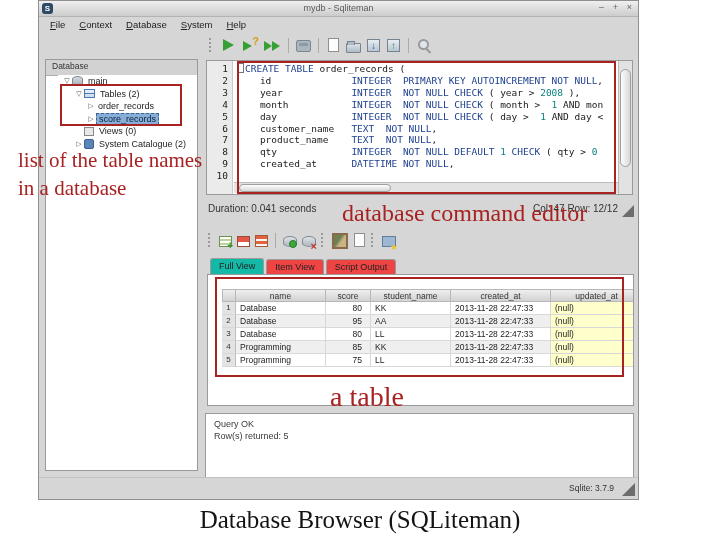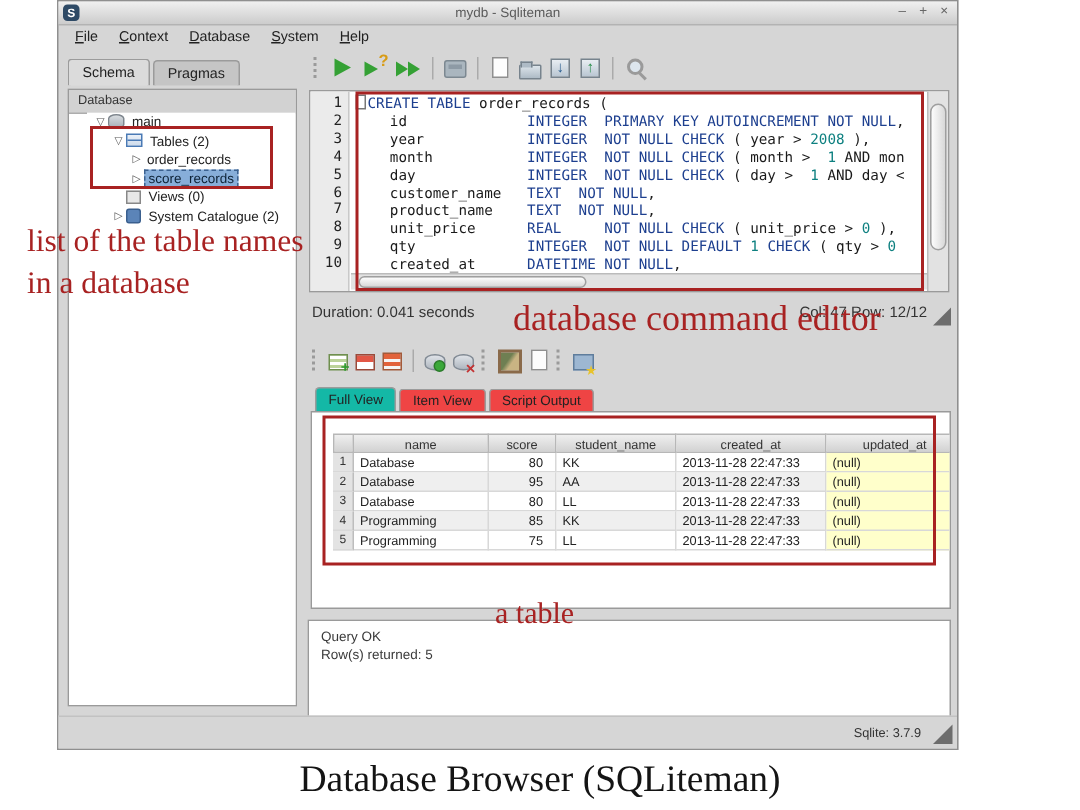--- a/index.html
+++ b/index.html
@@ -136,21 +136,21 @@
   .sb-grip{position:absolute;right:3px;bottom:3px;width:0;height:0;border-left:13px solid transparent;
            border-bottom:13px solid #6d6d6d;}
   
   .ann-box{position:absolute;border:2px solid #a82222;pointer-events:none;}
   #ann-box-tree{left:60px;top:84px;width:118px;height:38px;}
   #ann-box-editor{left:237px;top:61px;width:375px;height:129px;}
   #ann-box-table{left:215px;top:277px;width:405px;height:96px;}
   .ann-text{position:absolute;font-family:"Liberation Serif",serif;color:#a82222;white-space:nowrap;}
   #ann-note-sidebar{left:18px;top:146px;font-size:21px;line-height:28px;}
   #ann-note-editor{left:342px;top:200px;font-size:24px;}
-  #ann-note-table{left:330px;top:398px;font-size:20px;}
+  #ann-note-table{left:330px;top:381px;font-size:28px;}
   .caption{position:absolute;left:0;right:0;top:506px;text-align:center;font-family:"Liberation Serif",serif;
            font-size:25px;color:#141414;}
 </style>
 </head>
 <body>
 
 <div class="slide">
   <div class="win">
 
     <div class="titlebar">
@@ -162,24 +162,20 @@
         <span>×</span>
       </div>
     </div>
 
     <div class="menubar">
         <span class="menu-item"><u>F</u>ile</span>
         <span class="menu-item"><u>C</u>ontext</span>
         <span class="menu-item"><u>D</u>atabase</span>
         <span class="menu-item"><u>S</u>ystem</span>
         <span class="menu-item"><u>H</u>elp</span>
-      </div>
-    <div class="tabrow">
-        <span class="tab active">Schema</span>
-        <span class="tab">Pragmas</span>
       </div>
     <div class="toolbar" id="toolbar-main">
         <span class="ic ic-grip"></span>
         <span class="ic ic-run"></span>
         <span class="ic ic-explain"></span>
         <span class="ic ic-runall"></span>
         <span class="ic ic-sep"></span>
         <span class="ic ic-console"></span>
         <span class="ic ic-sep"></span>
         <span class="ic ic-new"></span>
@@ -238,21 +234,20 @@
           <div>10</div>
         </div>
       <div class="code">
           <div class="code-line"><span class="cursor-box"></span><span class="k">CREATE</span><span class="c"> </span><span class="k">TABLE</span><span class="c"> order_records (</span></div>
           <div class="code-line"><span class="c">    id              </span><span class="k">INTEGER</span><span class="c">  </span><span class="k">PRIMARY KEY AUTOINCREMENT NOT NULL</span><span class="c">,</span></div>
           <div class="code-line"><span class="c">    year            </span><span class="k">INTEGER</span><span class="c">  </span><span class="k">NOT NULL CHECK</span><span class="c"> ( year &gt; </span><span class="n">2008</span><span class="c"> ),</span></div>
           <div class="code-line"><span class="c">    month           </span><span class="k">INTEGER</span><span class="c">  </span><span class="k">NOT NULL CHECK</span><span class="c"> ( month &gt;  </span><span class="n">1</span><span class="c"> AND mon</span></div>
           <div class="code-line"><span class="c">    day             </span><span class="k">INTEGER</span><span class="c">  </span><span class="k">NOT NULL CHECK</span><span class="c"> ( day &gt;  </span><span class="n">1</span><span class="c"> AND day &lt;</span></div>
           <div class="code-line"><span class="c">    customer_name   </span><span class="k">TEXT</span><span class="c">  </span><span class="k">NOT NULL</span><span class="c">,</span></div>
           <div class="code-line"><span class="c">    product_name    </span><span class="k">TEXT</span><span class="c">  </span><span class="k">NOT NULL</span><span class="c">,</span></div>
-          <div class="code-line"><span class="c">    unit_price      </span><span class="k">REAL</span><span class="c">     </span><span class="k">NOT NULL CHECK</span><span class="c"> ( unit_price &gt; </span><span class="n">0</span><span class="c"> ),</span></div>
           <div class="code-line"><span class="c">    qty             </span><span class="k">INTEGER</span><span class="c">  </span><span class="k">NOT NULL DEFAULT</span><span class="c"> </span><span class="n">1</span><span class="c"> </span><span class="k">CHECK</span><span class="c"> ( qty &gt; </span><span class="n">0</span></div>
           <div class="code-line"><span class="c">    created_at      </span><span class="k">DATETIME</span><span class="c"> </span><span class="k">NOT NULL</span><span class="c">,</span></div>
         </div>
       <div class="vscroll">
         <div class="vthumb"></div>
       </div>
       <div class="hscroll">
         <div class="hthumb"></div>
       </div>
     </div>

